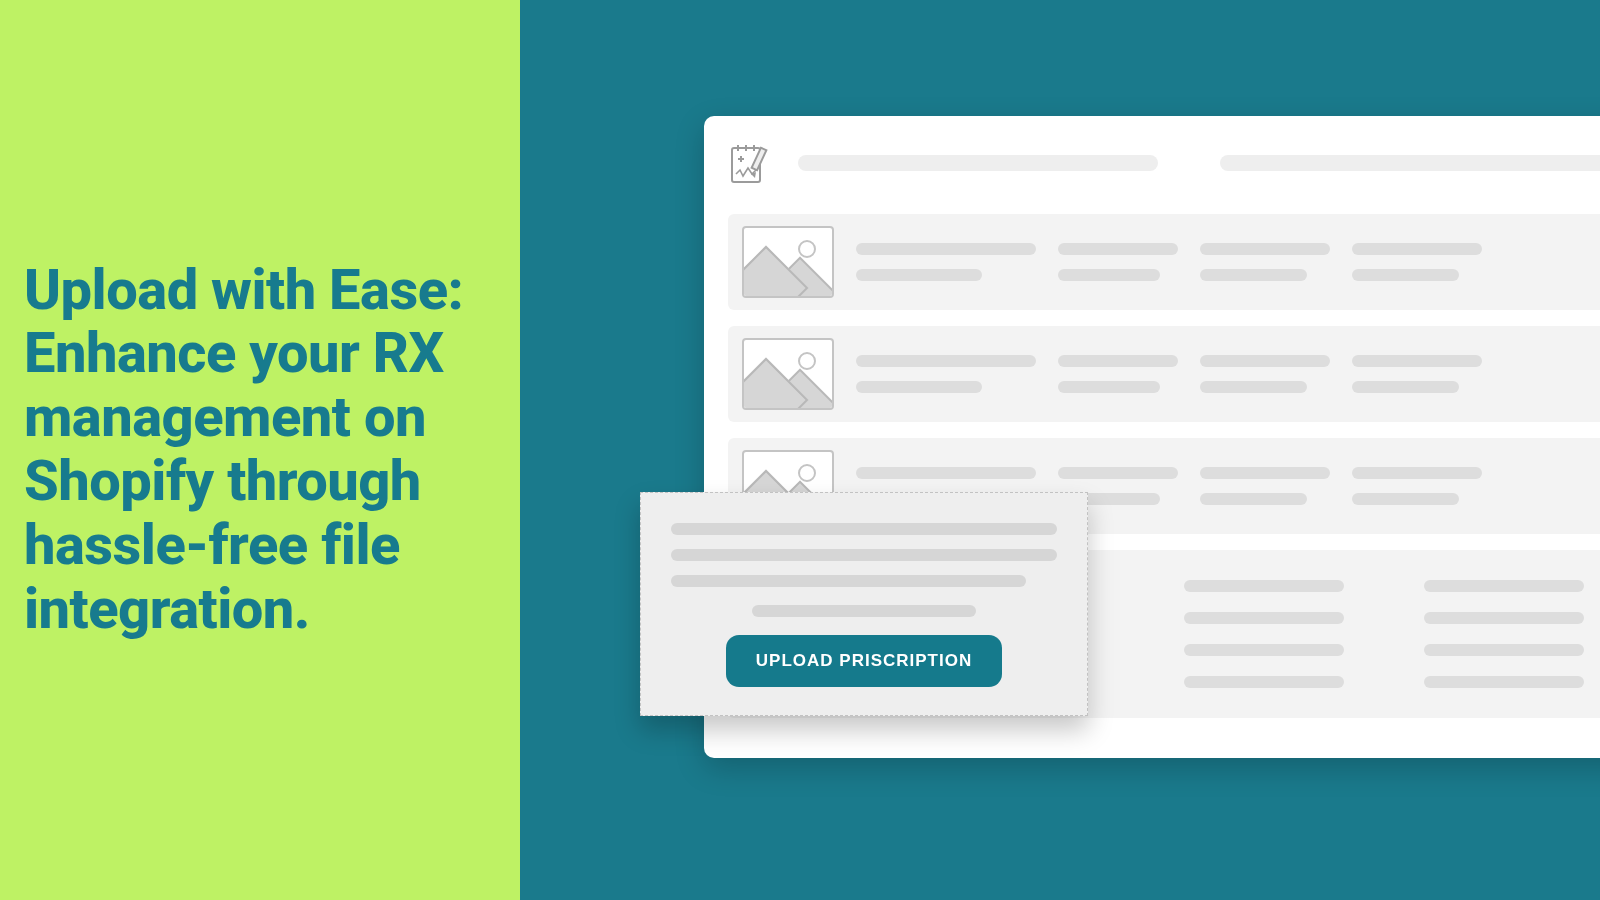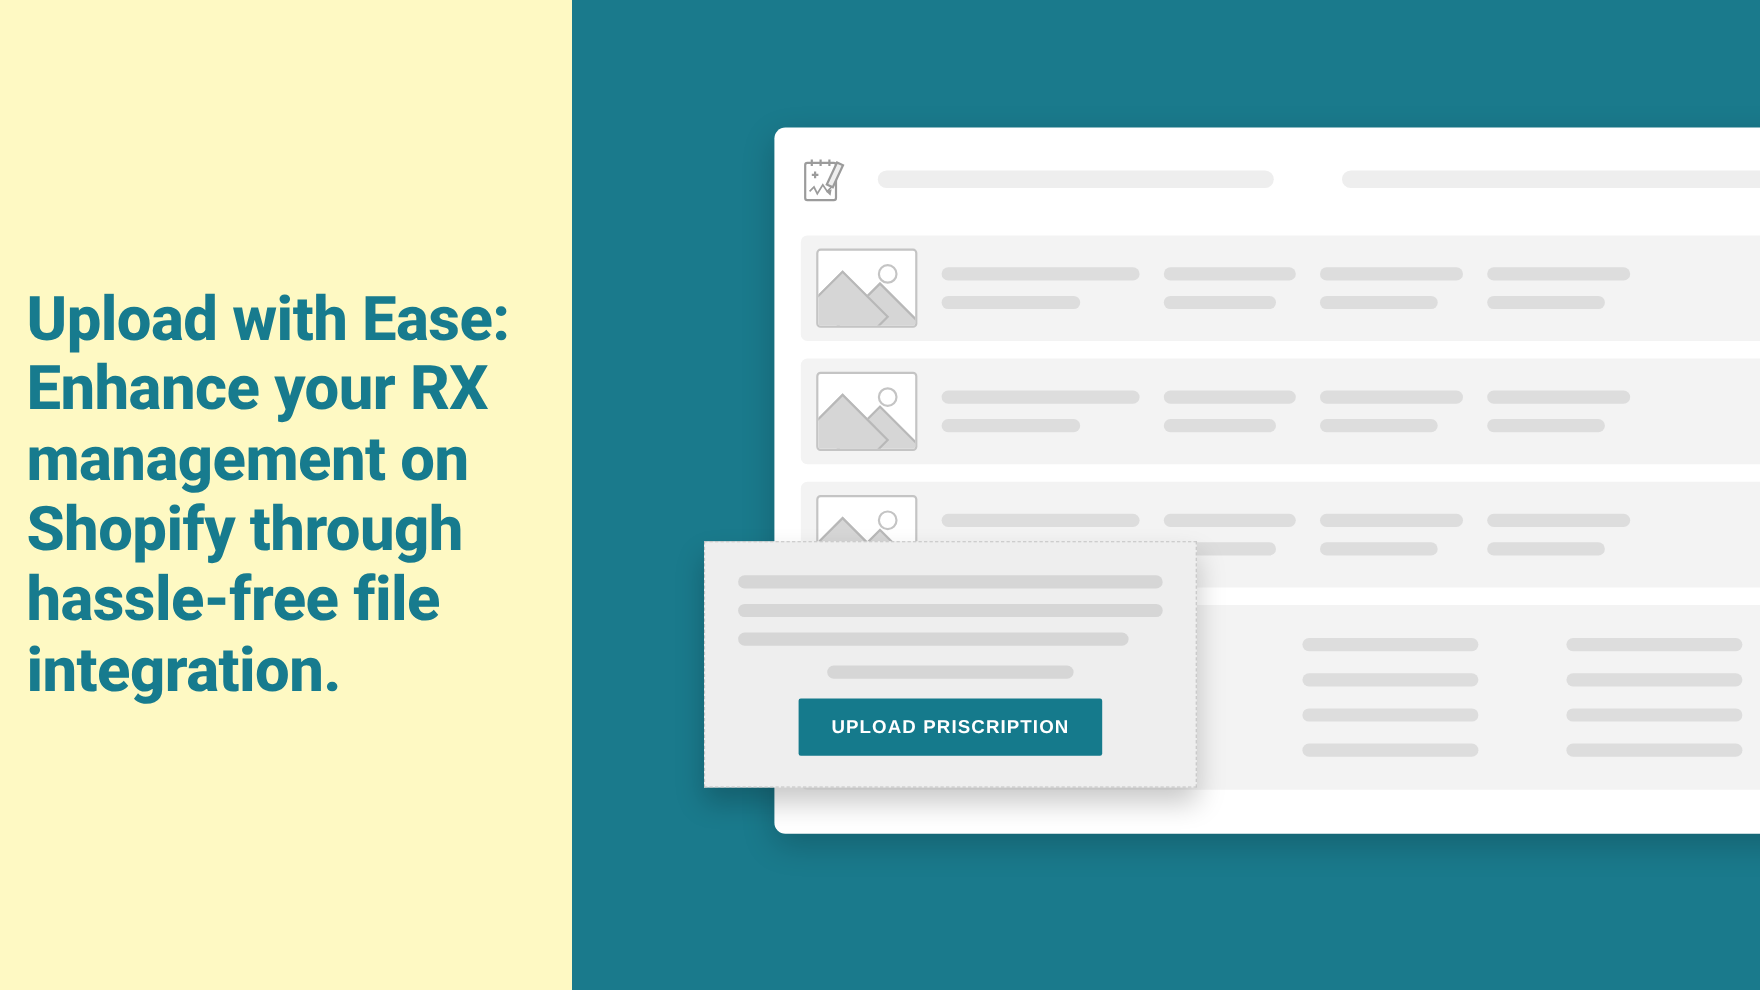--- a/index.html
+++ b/index.html
@@ -6,21 +6,21 @@
   body {
     width: 1600px;
     height: 900px;
     overflow: hidden;
     font-family: -apple-system, BlinkMacSystemFont, "Segoe UI", Roboto, Arial, sans-serif;
     display: flex;
   }
   .left-panel {
     width: 520px;
     height: 900px;
-    background: #fef9c3;
+    background: #bef264;
     display: flex;
     align-items: center;
     padding: 0 28px 0 24px;
   }
   .headline {
     font-weight: 800;
     font-size: 56px;
     line-height: 1.14;
     color: #177b8e;
     letter-spacing: -0.5px;
@@ -141,21 +141,21 @@
   .popup .line { background: #d6d6d6; }
   .popup .group { width: 100%; display:flex; flex-direction:column; gap:14px; }
   .upload-btn {
     background: #157a8c;
     color: #ffffff;
     border: none;
     padding: 16px 30px;
     font-size: 17px;
     font-weight: 600;
     letter-spacing: 1px;
-    border-radius: 2px;
+    border-radius: 13px;
     cursor: pointer;
   }
 </style>
 </head>
 <body>
 
 <div class="left-panel">
   <h1 class="headline">Upload with Ease: Enhance your RX management on Shopify through hassle-free file integration.</h1>
 </div>
 

